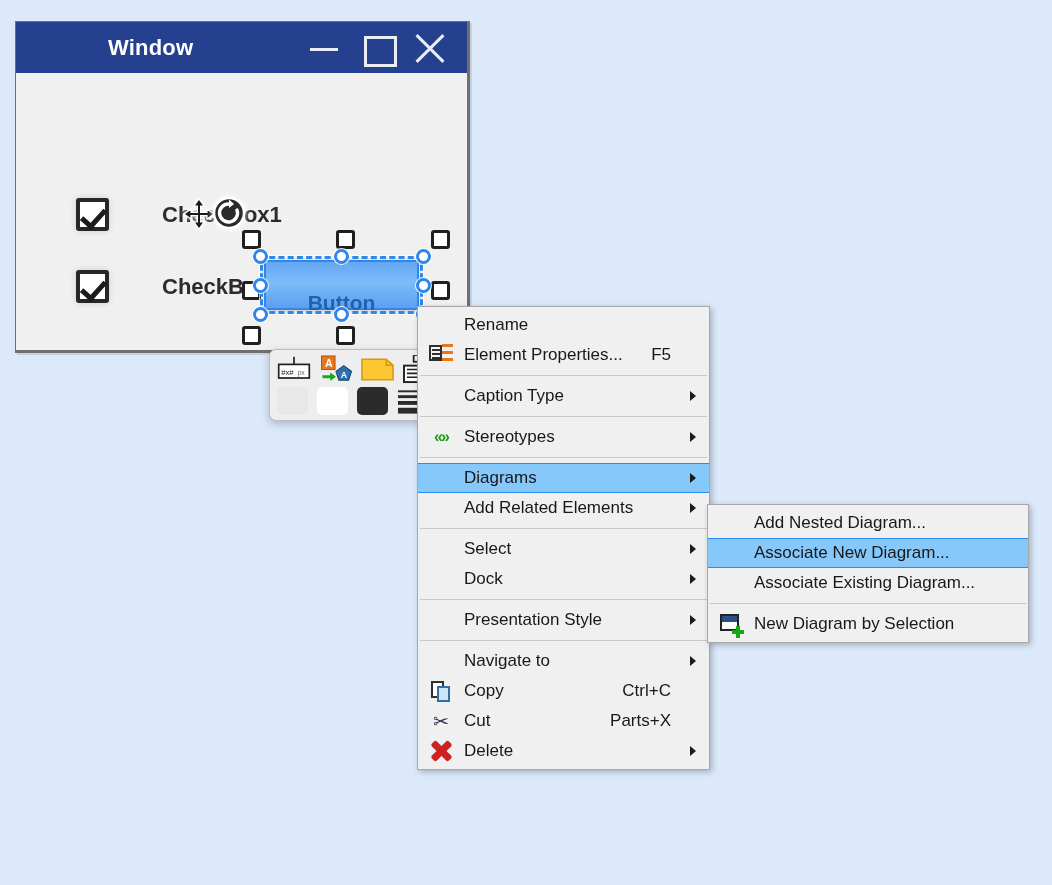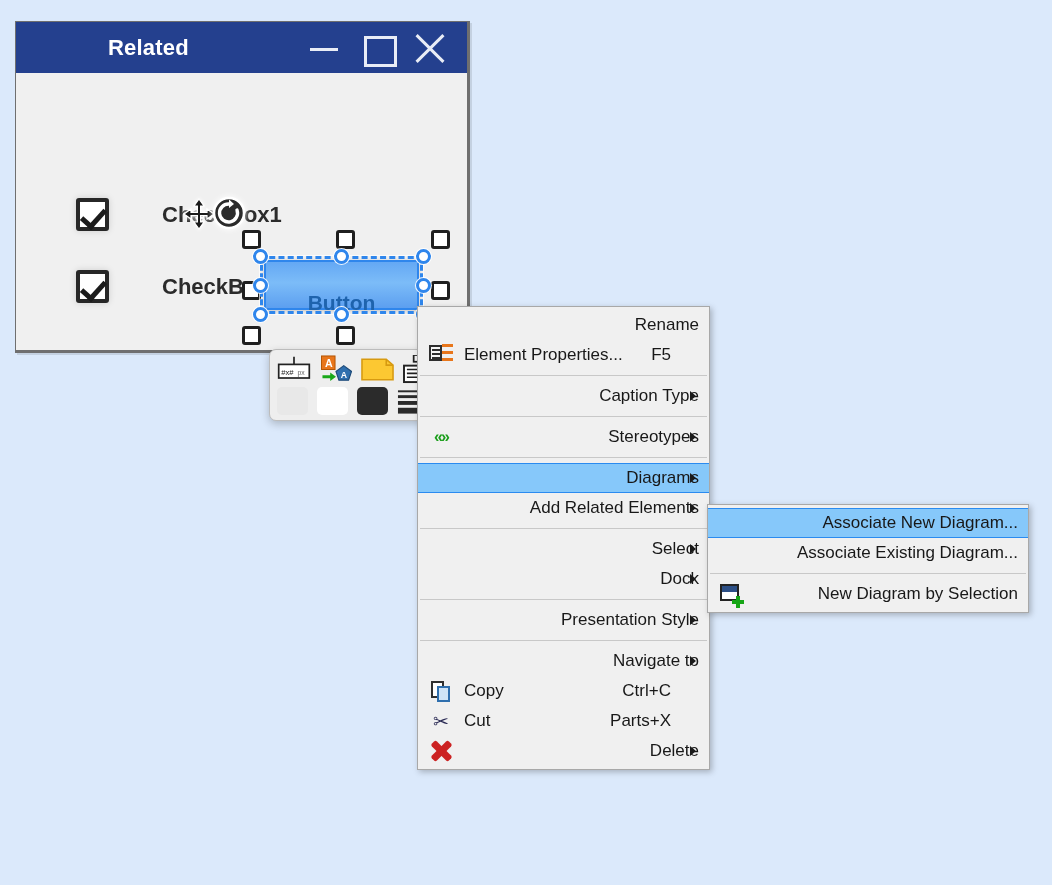--- a/index.html
+++ b/index.html
@@ -134,21 +134,20 @@
     border:1px solid #a8a8a8;
     box-shadow: 2px 2px 6px rgba(0,0,0,0.25);
     padding:3px 0 3px 0;
   }
   .mi {
     position:relative; height:30px;
     display:flex; align-items:center;
     font-size:17px; color:#181818;
     padding-left:46px; padding-right:10px;
     white-space:nowrap;
-    justify-content:flex-end;
   }
   .mi .mi-icon {
     position:absolute; left:11px; top:50%; transform:translateY(-50%);
     width:24px; height:24px;
     display:flex; align-items:center; justify-content:center;
   }
   .mi .accel { margin-left:auto; font-size:17px; color:#181818; padding-right:28px; }
   .mi .arrow {
     position:absolute; right:13px; top:50%; transform:translateY(-50%);
     width:0; height:0;
@@ -200,21 +199,21 @@
   }
   .ico-newdiag .plus::before { left:4px; top:0; width:4px; height:12px; }
   .ico-newdiag .plus::after  { left:0; top:4px; width:12px; height:4px; }
 </style>
 </head>
 <body>
 
 <div id="mock-window">
 
   <div id="titlebar">
-    <div id="window-title">Related</div>
+    <div id="window-title">Window</div>
     <div class="win-btns">
       <div class="win-btn wb-min"></div>
       <div class="win-btn wb-max"></div>
       <div class="win-btn wb-close"></div>
     </div>
   </div>
 
   <div id="client-area">
 
     <div class="cb-row" id="cb-row-1">
@@ -403,20 +402,23 @@
     <div class="mi">
       <span class="mi-icon">
         <span class="ico-del"></span>
       </span>
       <span>Delete</span>
       <span class="arrow"></span>
     </div>
   </div>
 
 <div id="submenu">
+    <div class="mi">
+      <span>Add Nested Diagram...</span>
+    </div>
     <div class="mi selected">
       <span>Associate New Diagram...</span>
     </div>
     <div class="mi">
       <span>Associate Existing Diagram...</span>
     </div>
     <div class="sep"></div>
     <div class="mi">
       <span class="mi-icon">
         <span class="ico-newdiag">

